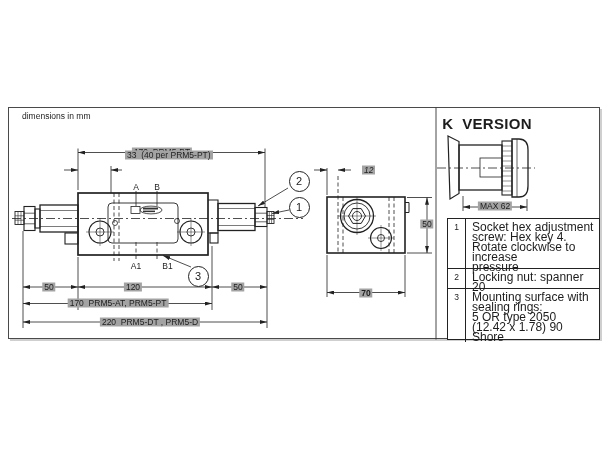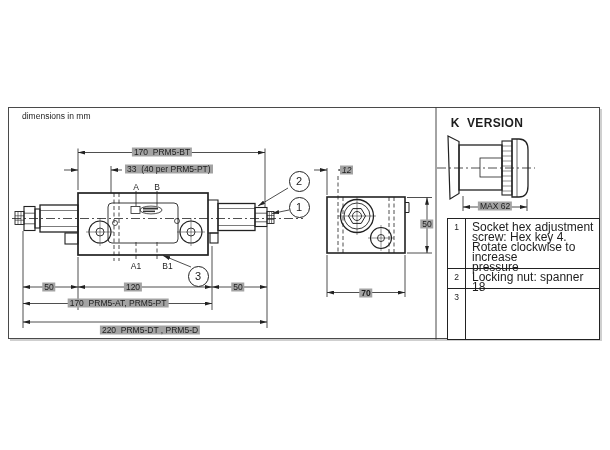--- a/index.html
+++ b/index.html
@@ -5,21 +5,21 @@
   html,body{margin:0;padding:0;background:#fff;}
   .canvas{position:relative;width:610px;height:450px;background:#fff;overflow:hidden;
           font-family:"Liberation Sans", sans-serif;color:#1d1d1d;}
   .frame{position:absolute;left:8px;top:107px;width:592px;height:232px;
          border:1px solid #4a4a4a;box-shadow:2px 2px 0 #cfcfcf;box-sizing:border-box;}
   svg.linework{position:absolute;left:0;top:0;width:610px;height:450px;}
   .lbl{position:absolute;font-size:8.5px;line-height:9px;white-space:pre;color:#1d1d1d;}
   .ctr{transform:translate(-50%,-50%);}
   .vctr{transform:translateY(-50%);}
   .wbg{background:#a3a3a3;padding:0 2px;}
-  .bold{font-weight:bold;font-size:12px;letter-spacing:.3px;}
+  .bold{font-weight:bold;font-size:15px;letter-spacing:.3px;}
   .callout{position:absolute;width:21px;height:21px;border:1.2px solid #222;border-radius:50%;
            background:#fff;display:flex;align-items:center;justify-content:center;
            font-size:11px;box-sizing:border-box;}
   .legend{position:absolute;left:447px;top:218px;width:153px;height:122px;
           border:1px solid #222;box-sizing:border-box;background:#fff;display:flex;flex-direction:column;}
   .lrow{display:flex;border-bottom:1px solid #222;box-sizing:border-box;}
   .lrow:last-child{border-bottom:none;flex:1;}
   .lnum{width:18px;border-right:1px solid #222;text-align:center;padding-top:3px;
         font-size:8.5px;box-sizing:border-box;}
   .ltext{flex:1;padding:3px 3px 0 6px;font-size:12px;line-height:10px;white-space:pre-line;}
@@ -158,54 +158,58 @@
     <g stroke="#222" fill="none" stroke-width="0.8">
       <line x1="288" y1="188" x2="258" y2="206" marker-end="url(#arr)"></line>
       <line x1="289" y1="210" x2="272" y2="213.5" marker-end="url(#arr)"></line>
       <line x1="191" y1="267" x2="163" y2="255.5" marker-end="url(#arr)"></line>
     </g>
   </svg>
 
   <span class="lbl" style="left:22px;top:112px;">dimensions in mm</span>
 
   <span class="lbl ctr wbg" style="left:162px;top:152px;">170  PRM5-BT</span>
-  <span class="lbl vctr wbg" style="left:125px;top:169px;">33  (40 per PRM5-PT)</span>
+  <span class="lbl vctr wbg" style="left:125px;top:155px;">33  (40 per PRM5-PT)</span>
 
   <span class="lbl ctr" style="left:136px;top:187px;">A</span>
   <span class="lbl ctr" style="left:157px;top:187px;">B</span>
   <span class="lbl ctr" style="left:136px;top:266px;">A1</span>
   <span class="lbl ctr" style="left:157px;top:266px;padding-left:21px;">B1</span>
 
   <span class="lbl ctr wbg" style="left:49px;top:287px;">50</span>
   <span class="lbl ctr wbg" style="left:133px;top:287px;">120</span>
   <span class="lbl ctr wbg" style="left:238px;top:287px;">50</span>
   <span class="lbl ctr wbg" style="left:118px;top:303px;text-align:center;">170  PRM5-AT, PRM5-PT</span>
-  <span class="lbl ctr wbg" style="left:150px;top:330px;">220  PRM5-DT , PRM5-D</span>
-
-  <span class="lbl vctr wbg" style="left:340px;top:170px;font-style:italic;">12</span>
+  <span class="lbl ctr wbg" style="left:150px;top:322px;">220  PRM5-DT , PRM5-D</span>
+
+  <span class="lbl vctr wbg" style="left:362px;top:170px;font-style:italic;">12</span>
   <span class="lbl ctr wbg" style="left:427px;top:224px;">50</span>
   <span class="lbl ctr wbg" style="left:366px;top:293px;font-weight:bold;">70</span>
 
   <span class="lbl ctr bold" style="left:487px;top:123px;">K  VERSION</span>
   <span class="lbl ctr wbg" style="left:495px;top:206px;">MAX 62</span>
 
   <div class="callout" style="left:288.5px;top:170.5px;">2</div>
   <div class="callout" style="left:288.5px;top:196.5px;">1</div>
   <div class="callout" style="left:187.5px;top:265.5px;">3</div>
 
   <div class="legend">
     <div class="lrow" style="height:50px;">
       <div class="lnum">1</div>
       <div class="ltext">Socket hex adjustment
 screw: Hex key 4.
 Rotate clockwise to increase
 pressure</div>
     </div>
     <div class="lrow" style="height:20px;">
       <div class="lnum">2</div>
-      <div class="ltext">Locking nut: spanner 18</div>
+      <div class="ltext">Locking nut: spanner 20</div>
     </div>
     <div class="lrow">
       <div class="lnum">3</div>
+      <div class="ltext">Mounting surface with
+sealing rings:
+5 OR type 2050
+(12.42 x 1.78) 90 Shore</div>
     </div>
   </div>
 
 </div>
 
 </body></html>

